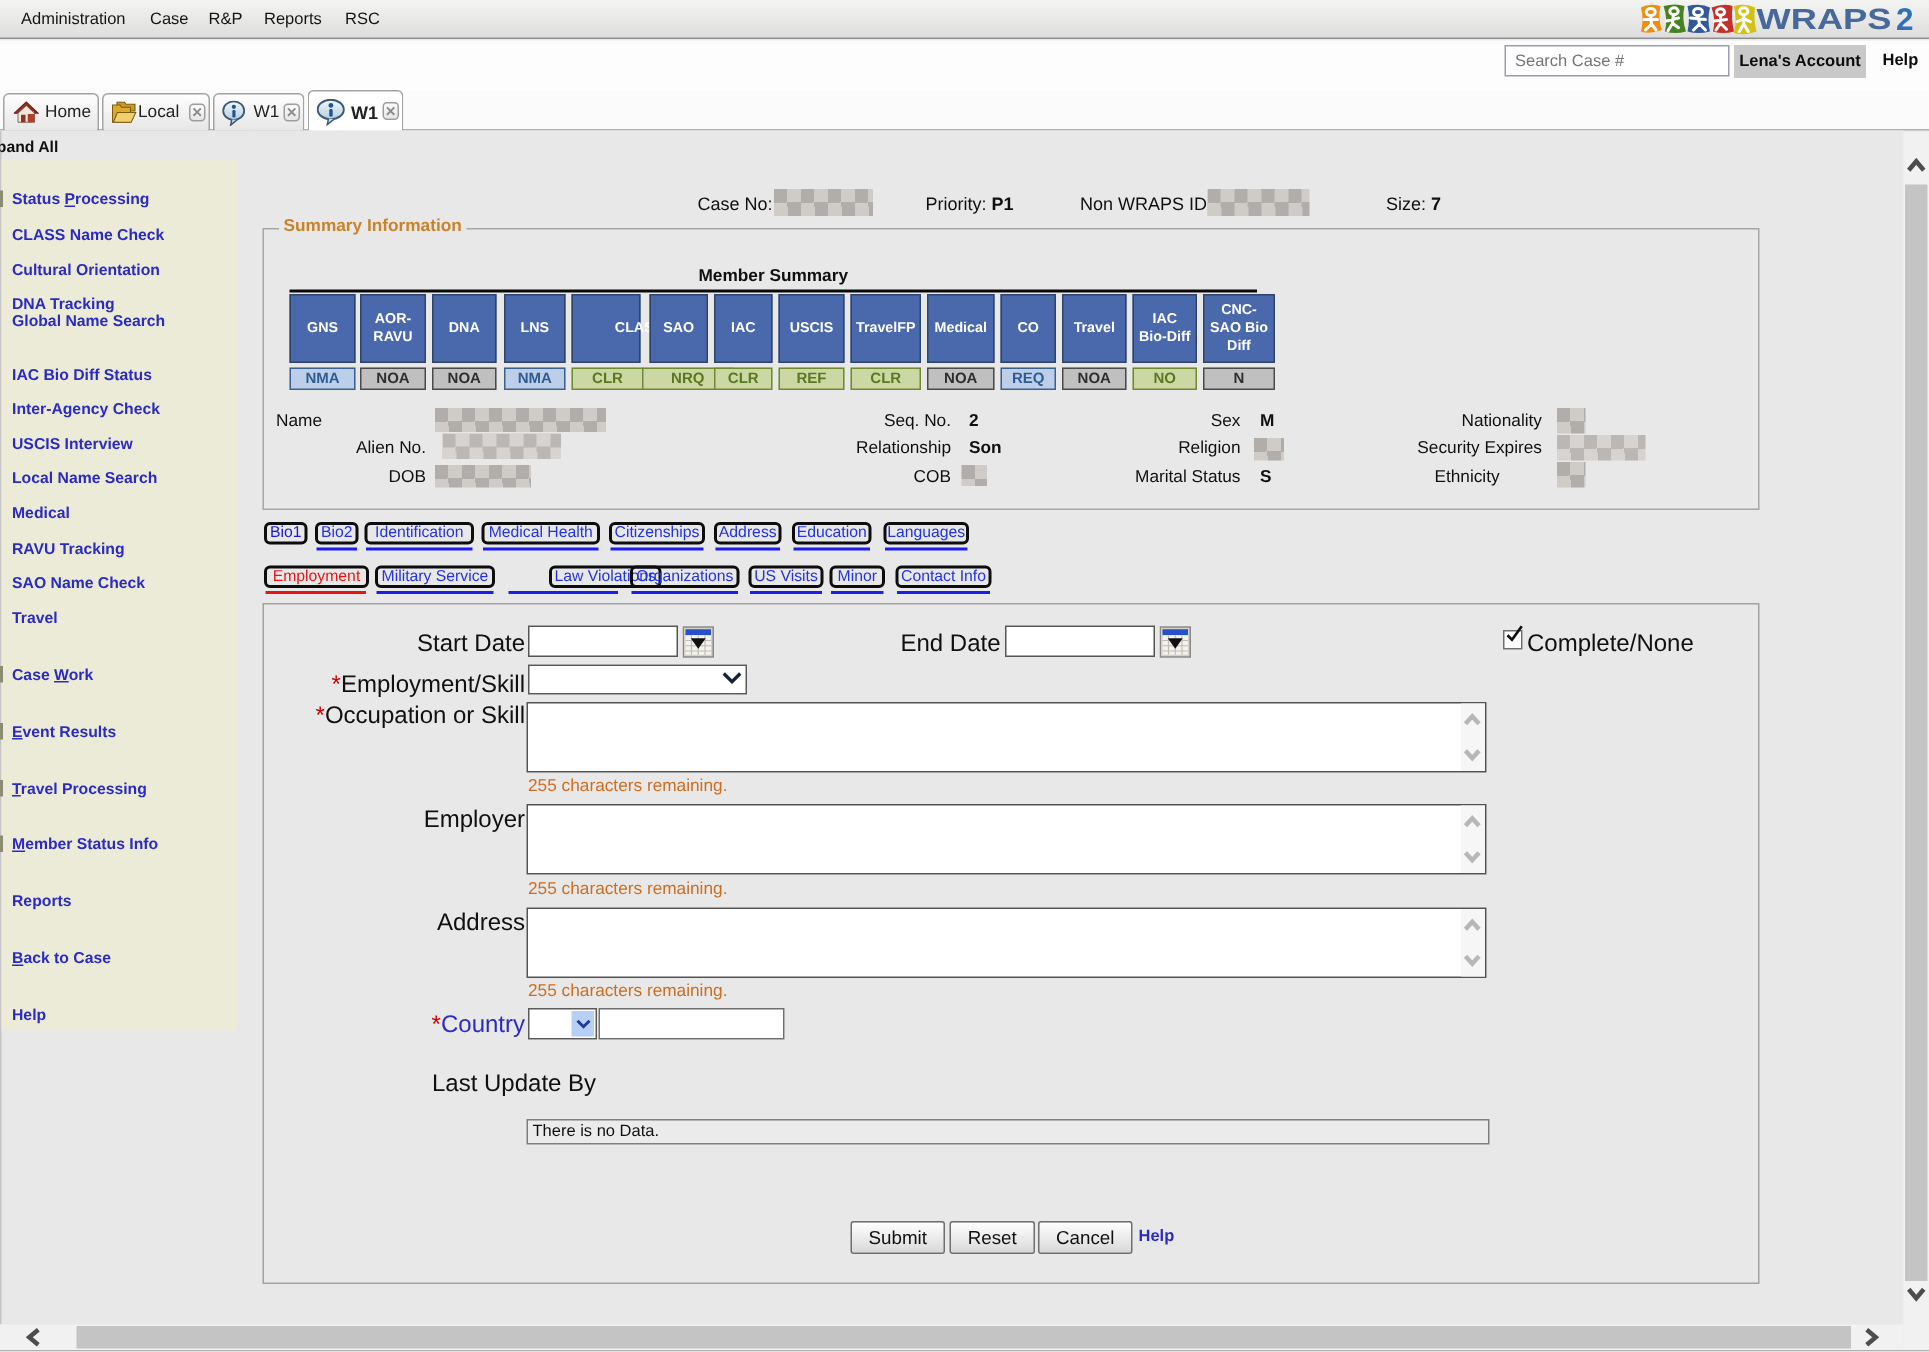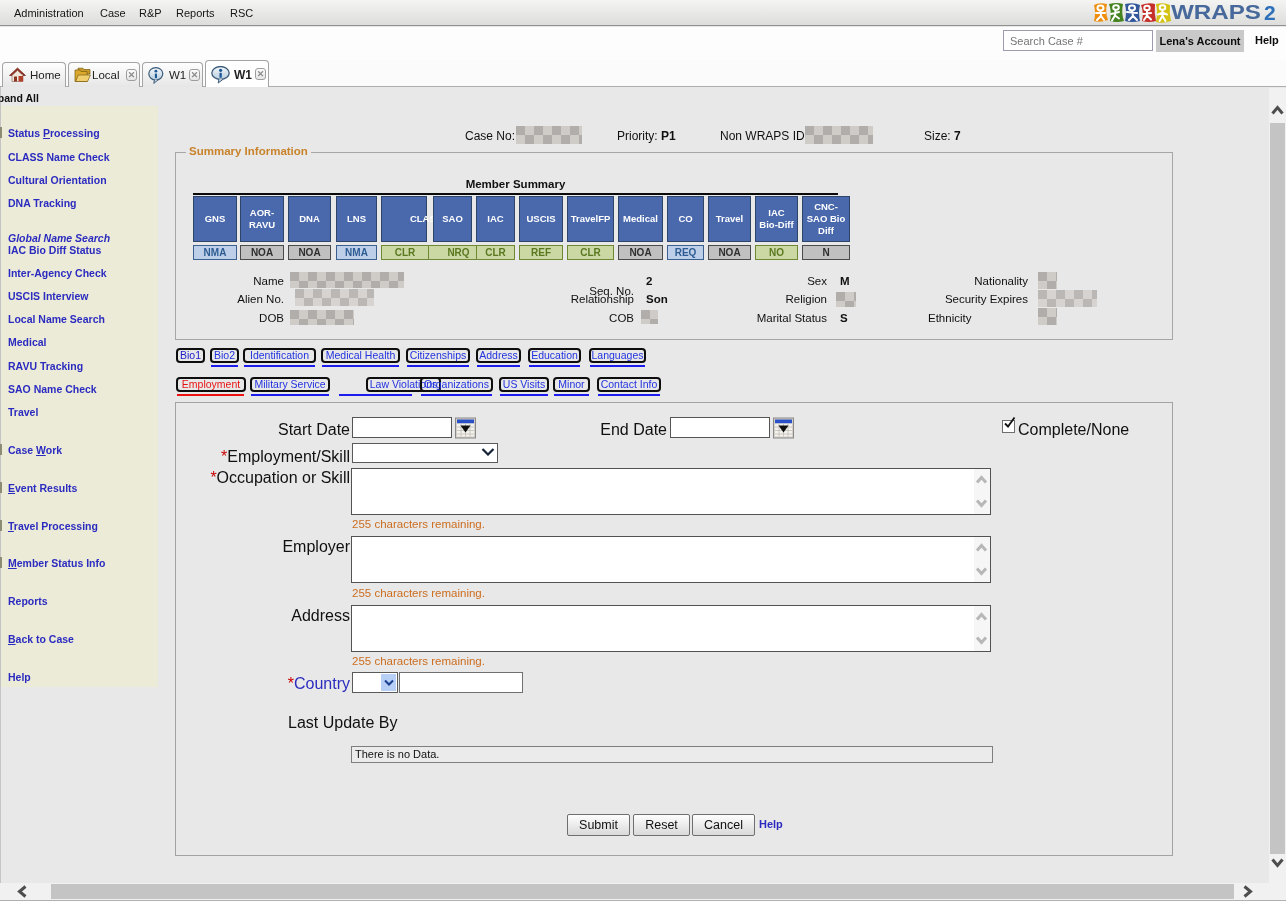--- a/index.html
+++ b/index.html
@@ -172,21 +172,21 @@
       <span class="x" style="right:2px;">✕</span>
 </div>
 <div id="contentbg"></div>
 <div id="expand">Expand All</div>
 <div id="sidebar"></div>
 <div class="mark" style="top:127px;"></div>
 <a class="sl" style="top:127px;">Status <u>P</u>rocessing</a>
 <a class="sl" style="top:151px;">CLASS Name Check</a>
 <a class="sl" style="top:174px;">Cultural Orientation</a>
 <a class="sl" style="top:197px;">DNA Tracking</a>
-<a class="sl" style="top:232px;font-style:italic;">Global Name Search</a>
+<a class="sl" style="top:208px;">Global Name Search</a>
 <a class="sl" style="top:244px;">IAC Bio Diff Status</a>
 <a class="sl" style="top:267px;">Inter-Agency Check</a>
 <a class="sl" style="top:290px;">USCIS Interview</a>
 <a class="sl" style="top:313px;">Local Name Search</a>
 <a class="sl" style="top:336px;">Medical</a>
 <a class="sl" style="top:360px;">RAVU Tracking</a>
 <a class="sl" style="top:383px;">SAO Name Check</a>
 <a class="sl" style="top:406px;">Travel</a>
 <div class="mark" style="top:444px;"></div>
 <a class="sl" style="top:444px;">Case <u>W</u>ork</a>
@@ -229,41 +229,41 @@
 <div class="chip n" style="left:381px; width:48px;">CLR</div>
 <div class="chip n" style="left:428px; width:61px;">NRQ</div>
 <div class="chip n" style="left:476px; width:39px;">CLR</div>
 <div class="chip n" style="left:519px; width:44px;">REF</div>
 <div class="chip n" style="left:567px; width:47px;">CLR</div>
 <div class="chip g" style="left:618px; width:45px;">NOA</div>
 <div class="chip b" style="left:667px; width:37px;">REQ</div>
 <div class="chip g" style="left:708px; width:43px;">NOA</div>
 <div class="chip n" style="left:755px; width:43px;">NO</div>
 <div class="chip g" style="left:802px; width:48px;">N</div>
-<div class="dl" style="left:184px; top:275px; width:100px; text-align:right;">Name</div>
+<div class="dl" style="left:184px; top:275px; width:100px; text-align:left;">Name</div>
 <div class="dl" style="left:184px; top:293px; width:100px; text-align:right;">Alien No.</div>
 <div class="dl" style="left:184px; top:312px; width:100px; text-align:right;">DOB</div>
 <div class="mz" style="left:290px; top:272px; width:114px; height:16px;"></div>
 <div class="mz2" style="left:295px; top:289px; width:79px; height:17px;"></div>
 <div class="mz" style="left:290px; top:310px; width:64px; height:15px;"></div>
-<div class="dl" style="left:534px; top:285px; width:100px; text-align:right;">Seq. No.</div>
+<div class="dl" style="left:534px; top:275px; width:100px; text-align:right;">Seq. No.</div>
 <div class="dl" style="left:534px; top:293px; width:100px; text-align:right;">Relationship</div>
 <div class="dl" style="left:534px; top:312px; width:100px; text-align:right;">COB</div>
 <div class="dv" style="left:646px; top:275px;">2</div>
 <div class="dv" style="left:646px; top:293px;">Son</div>
 <div class="mz" style="left:641px; top:310px; width:17px; height:14px;"></div>
 <div class="dl" style="left:727px; top:275px; width:100px; text-align:right;">Sex</div>
 <div class="dl" style="left:727px; top:293px; width:100px; text-align:right;">Religion</div>
 <div class="dl" style="left:727px; top:312px; width:100px; text-align:right;">Marital Status</div>
 <div class="dv" style="left:840px; top:275px;">M</div>
 <div class="mz" style="left:836px; top:292px; width:20px; height:15px;"></div>
 <div class="dv" style="left:840px; top:312px;">S</div>
 <div class="dl" style="left:928px; top:275px; width:100px; text-align:right;">Nationality</div>
 <div class="dl" style="left:928px; top:293px; width:100px; text-align:right;">Security Expires</div>
-<div class="dl" style="left:928px; top:312px; width:100px; text-align:left;">Ethnicity</div>
+<div class="dl" style="left:928px; top:312px; width:100px; text-align:center;">Ethnicity</div>
 <div class="mz" style="left:1038px; top:272px; width:19px; height:17px;"></div>
 <div class="mz2" style="left:1038px; top:290px; width:59px; height:17px;"></div>
 <div class="mz" style="left:1038px; top:308px; width:19px; height:17px;"></div>
 <div class="tb" style="left:176px; top:348px; width:29px; color:#1a1acc;">Bio1</div>
 <div class="tb" style="left:210px; top:348px; width:29px;">Bio2</div>
 <div class="tb" style="left:243px; top:348px; width:73px;">Identification</div>
 <div class="tb" style="left:321px; top:348px; width:79px;">Medical Health</div>
 <div class="tb" style="left:406px; top:348px; width:64px;">Citizenships</div>
 <div class="tb" style="left:476px; top:348px; width:45px;">Address</div>
 <div class="tb" style="left:528px; top:348px; width:53px;">Education</div>

